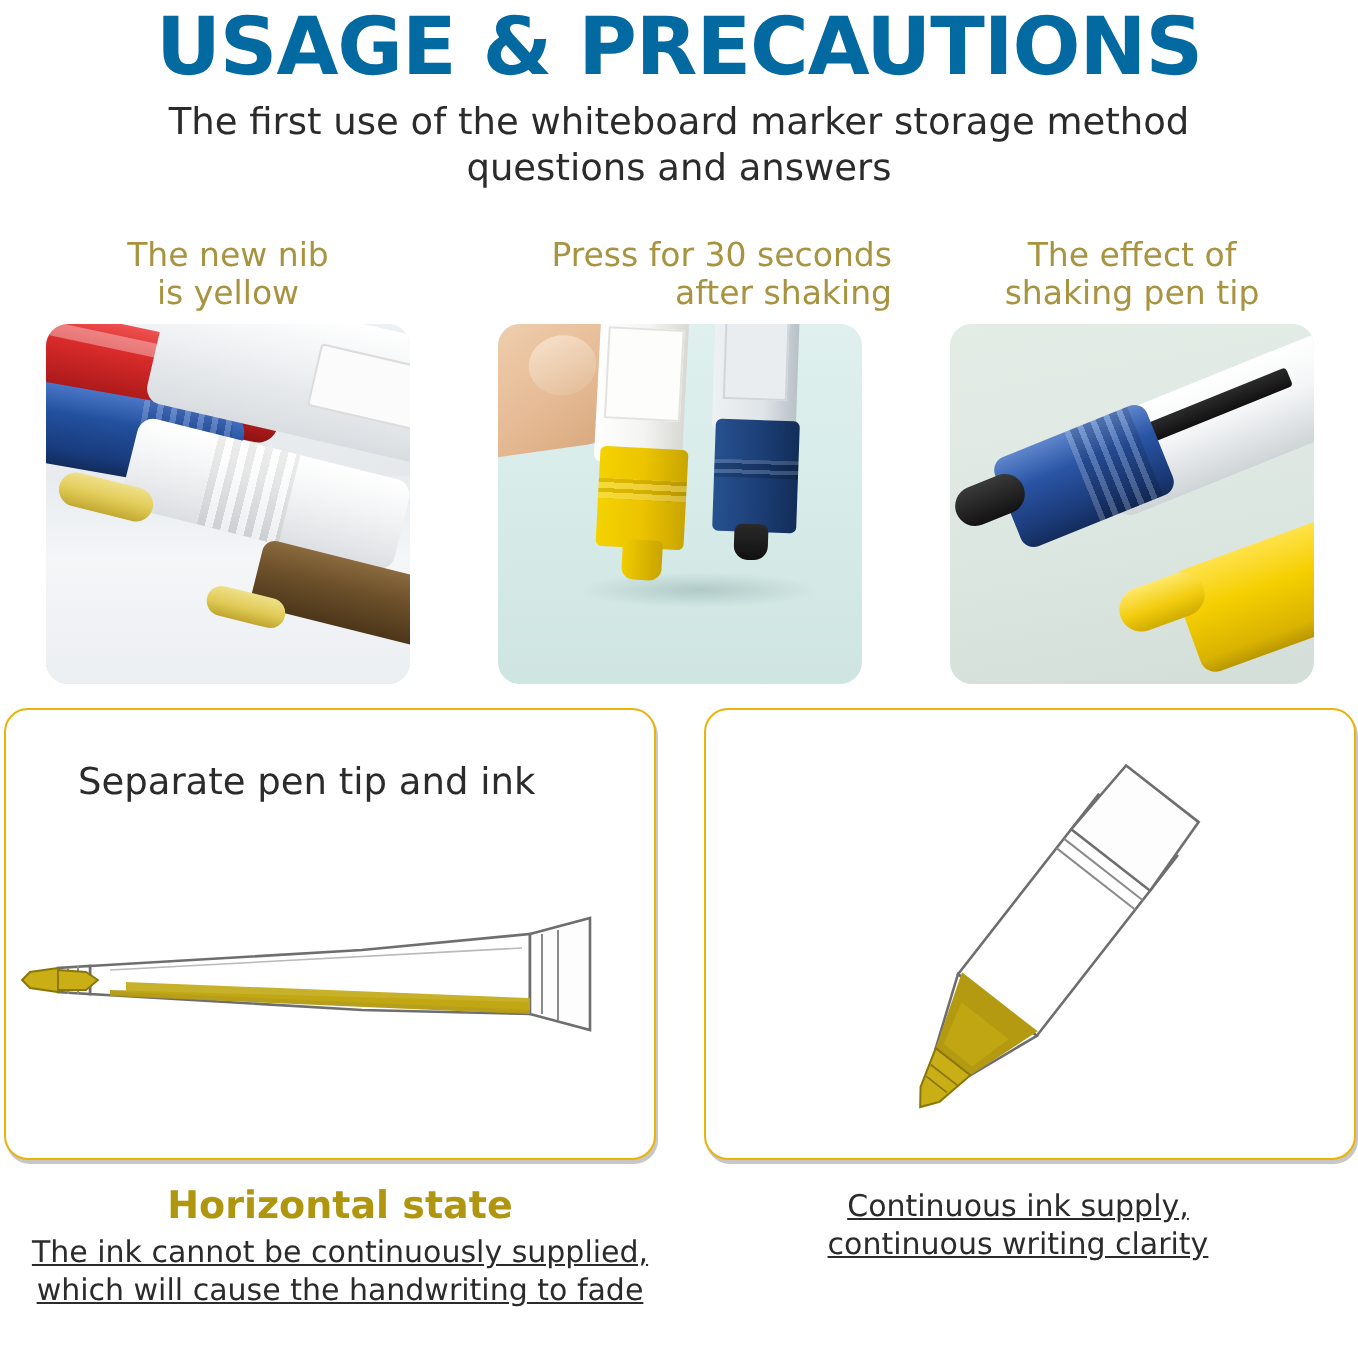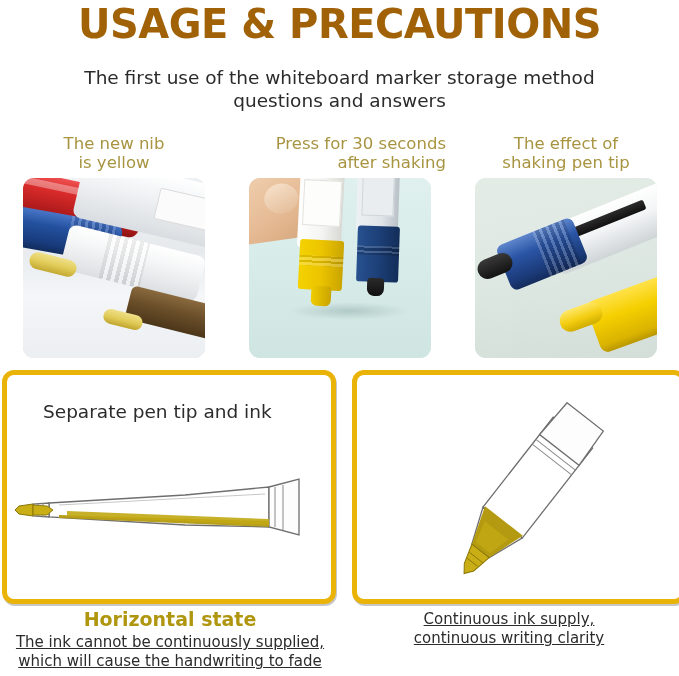--- a/index.html
+++ b/index.html
@@ -21,25 +21,25 @@
     width: 679px;
     text-align: center;
   }
   .main-title {
     margin: 0;
     padding-top: 2px;
     font-size: 40px;
     line-height: 44px;
     font-weight: bold;
     letter-spacing: -0.5px;
-    color: #a16207;
+    color: #0369a1;
     font-family: "DejaVu Sans", sans-serif;
   }
   .subtitle {
-    margin: 20px auto 0 auto;
+    margin: 4px auto 0 auto;
     width: 540px;
     font-size: 18.5px;
     line-height: 23px;
     color: #2b2b2b;
     font-weight: normal;
     font-family: "DejaVu Sans", sans-serif;
   }
 
   
   .photo-row {
@@ -260,21 +260,21 @@
   .panels {
     position: relative;
     width: 679px;
     height: 232px;
     margin-top: 8px;
   }
   .panel {
     position: absolute;
     top: 0;
     height: 224px;
-    border: 5px solid #eab308;
+    border: 1px solid #eab308;
     border-radius: 12px;
     background: #ffffff;
     box-shadow: 1px 2px 0 rgba(0,0,0,.22);
     overflow: hidden;
   }
   .panel.left  { left: 2px;   width: 324px; }
   .panel.right { left: 352px; width: 324px; }
 
   .panel-label {
     position: absolute;

